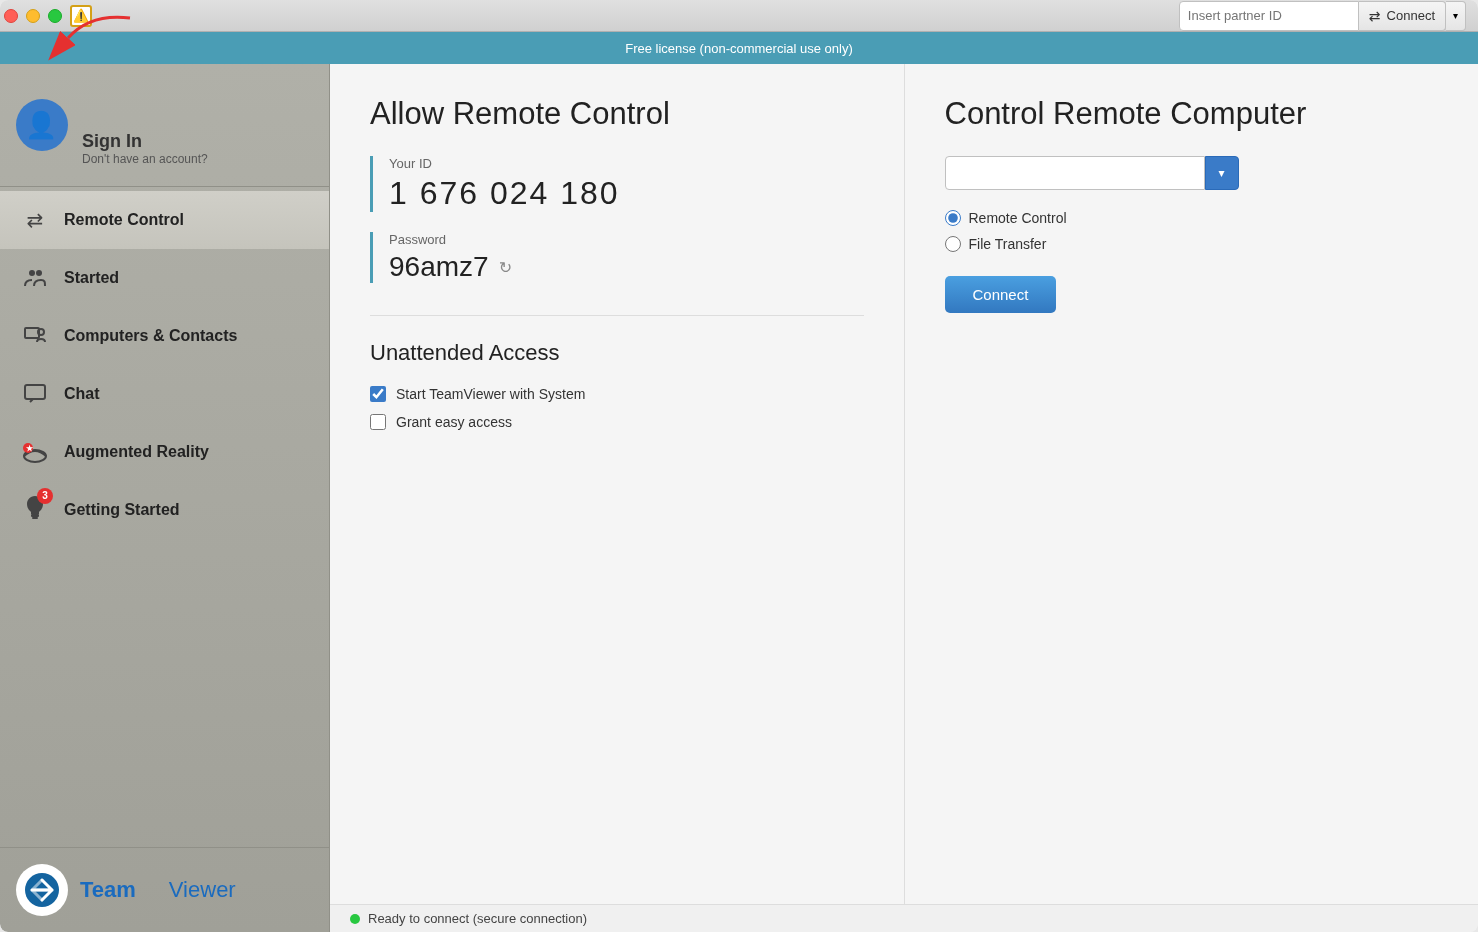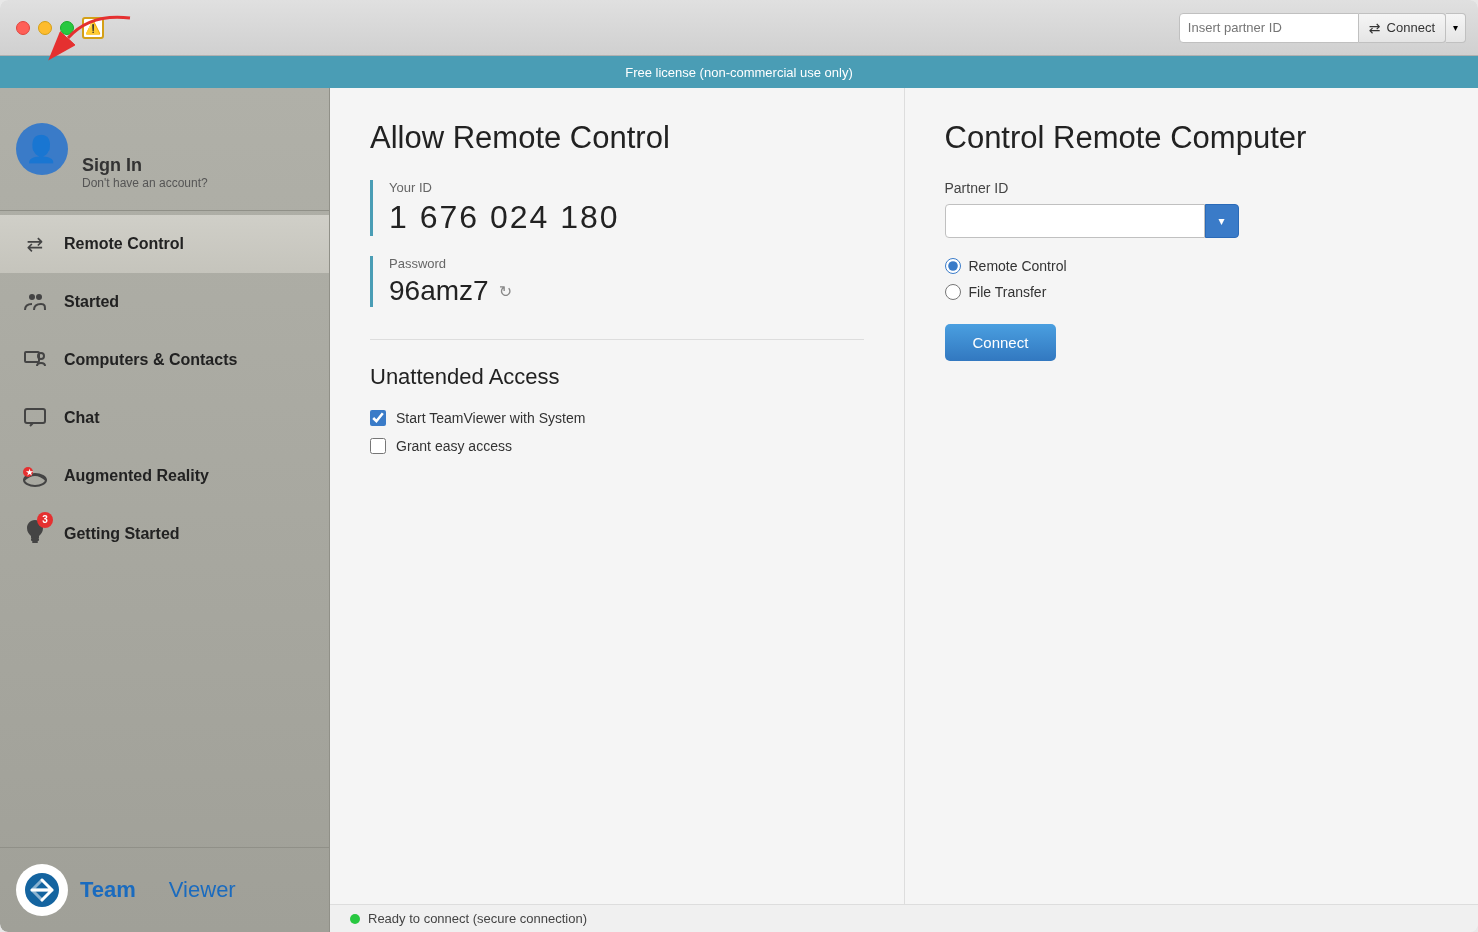--- a/index.html
+++ b/index.html
@@ -9,25 +9,25 @@
       height: 932px;
       background: #e8e8e8;
       overflow: hidden;
       display: flex;
       flex-direction: column;
       border-radius: 8px;
     }
 
     
     .titlebar {
-      height: 56px;
+      height: 32px;
       background: linear-gradient(to bottom, #e0e0e0, #d0d0d0);
       display: flex;
       align-items: center;
-      padding: 0 16px;
+      padding: 0 4px;
       border-radius: 8px 8px 0 0;
       border-bottom: 1px solid #b0b0b0;
       position: relative;
     }
     .traffic-lights {
       display: flex;
       gap: 8px;
       align-items: center;
     }
     .traffic-light {
@@ -584,21 +584,20 @@
           <div class="checkbox-row">
             <input type="checkbox" class="checkbox-real" style="">
             <span class="checkbox-label">Grant easy access</span>
           </div>
         </div>
 
         <div class="control-remote">
           <h2 class="section-title">Control Remote Computer</h2>
 
           <div class="partner-id-section">
-            <div class="partner-label">Partner ID</div>
             <div class="partner-input-row">
               <input type="text" class="partner-input" style="">
               <div class="partner-dropdown-btn">▾</div>
             </div>
           </div>
 
           <div class="radio-group">
             <div class="radio-row">
               <input type="radio" class="radio-real" name="connection-type" checked="" style="">
               <span class="radio-label">Remote Control</span>

